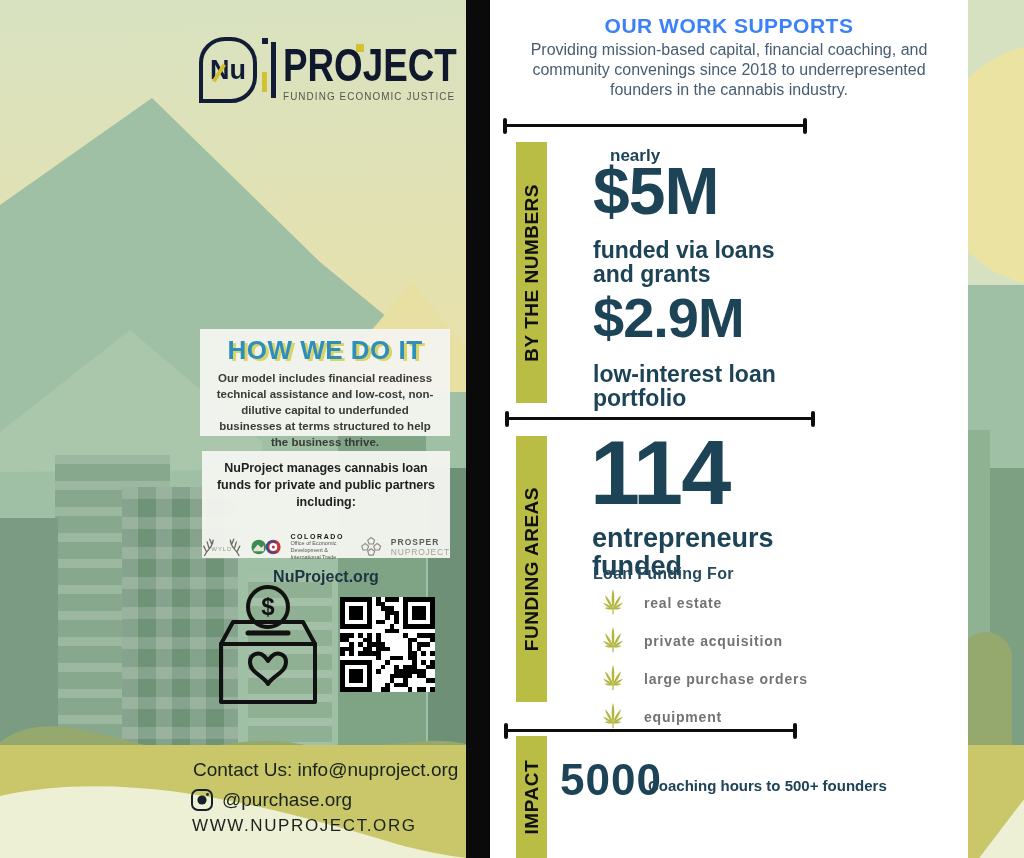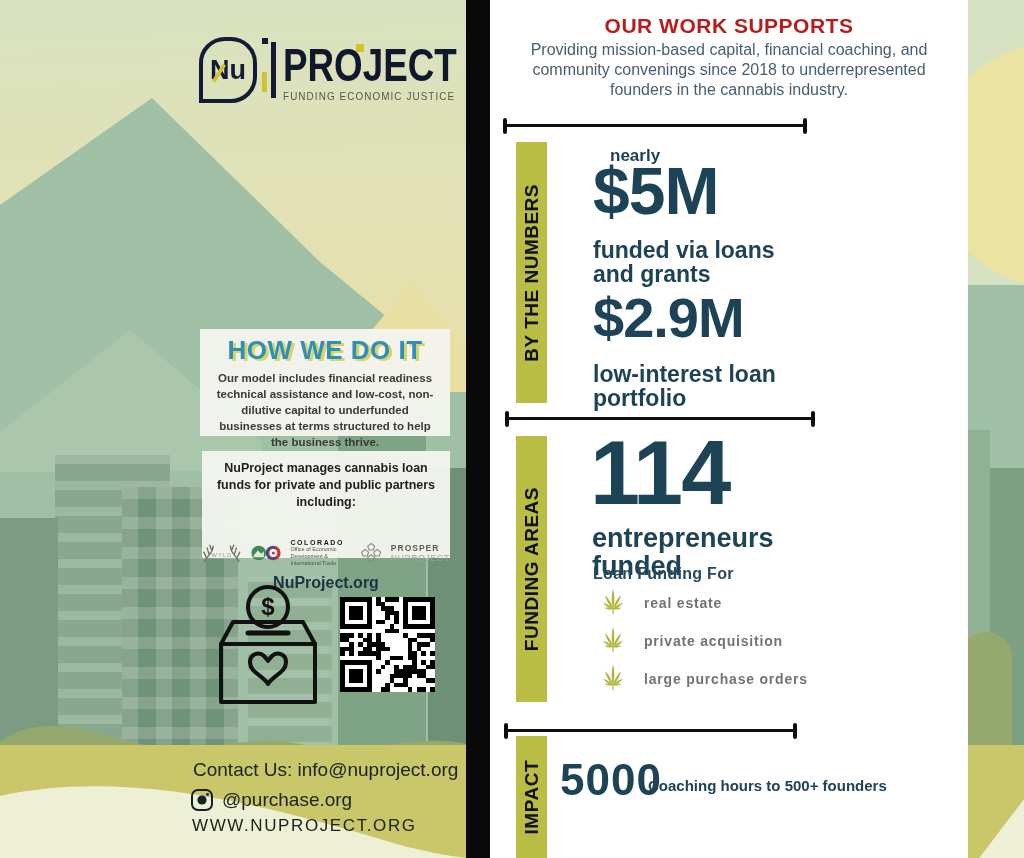--- a/index.html
+++ b/index.html
@@ -61,21 +61,21 @@
 
   .howbox{left:200px;top:329px;width:250px;height:107px;background:rgba(243,244,238,.97);
           box-sizing:border-box;padding-top:6px;text-align:center;}
   .how-title{font-weight:bold;font-size:26px;color:#2f8fba;letter-spacing:.5px;
              text-shadow:3px 2px 0 #d9d467;margin:0;}
   .how-body{margin:4px 10px 0;font-size:11.5px;font-weight:bold;color:#3a3a38;line-height:1.4;}
 
   .partnersbox{left:202px;top:451px;width:248px;height:107px;background:rgba(243,244,238,.97);
                box-sizing:border-box;text-align:center;padding-top:9px;}
   .partners-intro{margin:0 14px;font-size:12.5px;font-weight:bold;color:#1f1f1f;line-height:1.35;}
-  .partners-row{display:flex;align-items:center;justify-content:center;gap:9px;margin-top:24px;height:36px;}
+  .partners-row{display:flex;align-items:center;justify-content:center;gap:9px;margin-top:18px;height:36px;}
   .wyld-label{font-size:7px;color:#9a9a90;letter-spacing:1px;}
   .colo-text{display:flex;flex-direction:column;align-items:flex-start;text-align:left;width:70px;}
   .colo-title{font-size:7px;font-weight:bold;color:#161616;letter-spacing:1.6px;}
   .colo-sub{font-size:5.5px;color:#555;line-height:1.25;}
   .prosper-text{display:flex;flex-direction:column;align-items:flex-start;text-align:left;}
   .prosper-1{font-size:8.5px;font-weight:bold;color:#5c5c54;letter-spacing:1px;}
   .prosper-2{font-size:8.5px;color:#a2a296;letter-spacing:.8px;}
   .partners-site{margin-top:3px;font-size:16px;font-weight:bold;color:#1d3340;}
 
   
@@ -83,21 +83,21 @@
   .qr{left:340px;top:597px;width:95px;height:95px;}
 
   
   .contact1{left:193px;top:759px;font-size:19px;color:#19231b;}
   .contact-row{left:190px;top:788px;display:flex;align-items:center;gap:8px;}
   .contact-ig{font-size:19px;color:#19231b;}
   .contact3{left:192px;top:816px;font-size:17px;letter-spacing:1.6px;color:#19231b;}
 
   
   .r-title{left:490px;top:14px;width:478px;text-align:center;
-           font-weight:bold;font-size:21px;letter-spacing:.5px;color:#b91c1c;}
+           font-weight:bold;font-size:21px;letter-spacing:.5px;color:#3b82f6;}
   .r-body{left:519px;top:40px;width:420px;text-align:center;
           font-size:16px;color:#475d70;line-height:1.25;}
 
   .bracket{position:absolute;height:16px;}
   .bracket .line{position:absolute;left:0;right:0;top:6px;height:3px;background:#0d0d0d;border-radius:2px;}
   .bracket .cap{position:absolute;top:0;bottom:0;width:4px;background:#0d0d0d;border-radius:2px;}
   .cap.l{left:0;}.cap.r{right:0;}
   .bk1{left:503px;top:118px;width:304px;}
   .bk2{left:505px;top:411px;width:310px;}
   .bk3{left:504px;top:723px;width:293px;}
@@ -443,20 +443,35 @@
               <path transform="rotate(-30 17 26)" d="M17 26 C15.2 21 15.2 13 17 8 C18.8 13 18.8 21 17 26 Z"></path>
               <path transform="rotate(58 17 26)" d="M17 26 C15.4 23 15.4 17 17 12.5 C18.6 17 18.6 23 17 26 Z"></path>
               <path transform="rotate(-58 17 26)" d="M17 26 C15.4 23 15.4 17 17 12.5 C18.6 17 18.6 23 17 26 Z"></path>
               <path transform="rotate(83 17 26)" d="M17 26 C15.6 24 15.6 20 17 16.5 C18.4 20 18.4 24 17 26 Z"></path>
               <path transform="rotate(-83 17 26)" d="M17 26 C15.6 24 15.6 20 17 16.5 C18.4 20 18.4 24 17 26 Z"></path>
               <rect x="16.3" y="25" width="1.4" height="7"></rect>
             </g>
           </svg></span>
       <span class="lbl">large purchase orders</span>
     </div>
+    <div class="fund-item">
+      <span class="leaf-slot"><svg viewBox="0 0 34 34" width="30" height="30">
+            <g fill="#b2b63e">
+              <path d="M17 26 C15 20 15 9 17 3.5 C19 9 19 20 17 26 Z"></path>
+              <path transform="rotate(30 17 26)" d="M17 26 C15.2 21 15.2 13 17 8 C18.8 13 18.8 21 17 26 Z"></path>
+              <path transform="rotate(-30 17 26)" d="M17 26 C15.2 21 15.2 13 17 8 C18.8 13 18.8 21 17 26 Z"></path>
+              <path transform="rotate(58 17 26)" d="M17 26 C15.4 23 15.4 17 17 12.5 C18.6 17 18.6 23 17 26 Z"></path>
+              <path transform="rotate(-58 17 26)" d="M17 26 C15.4 23 15.4 17 17 12.5 C18.6 17 18.6 23 17 26 Z"></path>
+              <path transform="rotate(83 17 26)" d="M17 26 C15.6 24 15.6 20 17 16.5 C18.4 20 18.4 24 17 26 Z"></path>
+              <path transform="rotate(-83 17 26)" d="M17 26 C15.6 24 15.6 20 17 16.5 C18.4 20 18.4 24 17 26 Z"></path>
+              <rect x="16.3" y="25" width="1.4" height="7"></rect>
+            </g>
+          </svg></span>
+      <span class="lbl">equipment</span>
+    </div>
   </div>
 
   <div class="abs bracket bk3">
     <span class="line"></span>
       <span class="cap l"></span>
       <span class="cap r"></span>
   </div>
 
   <div class="abs vbar vb3">
     <span>IMPACT</span>

